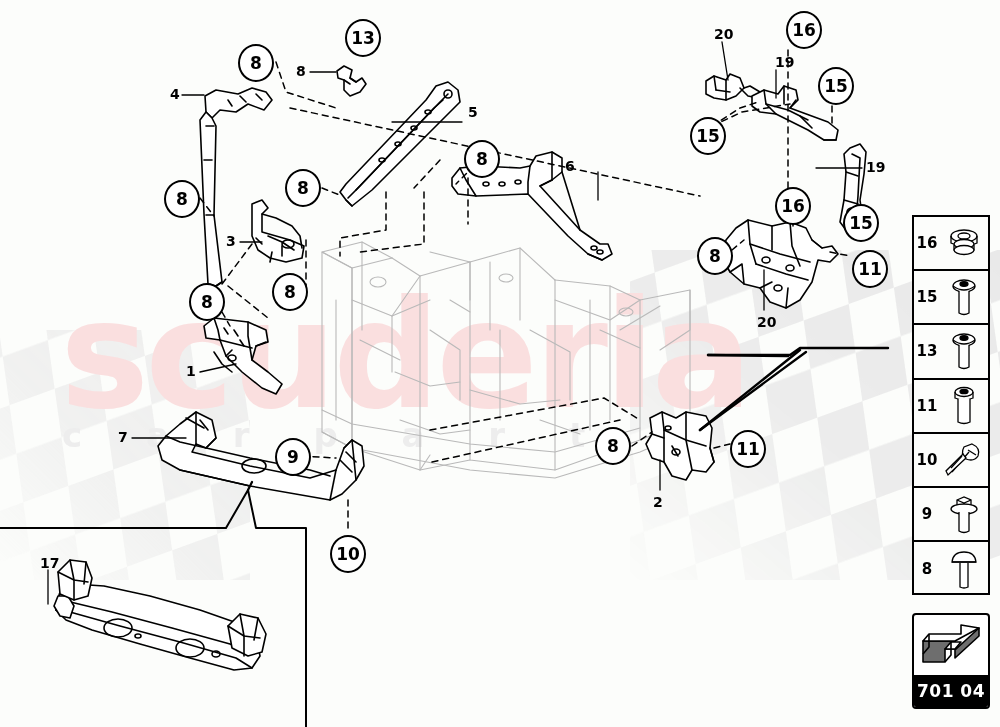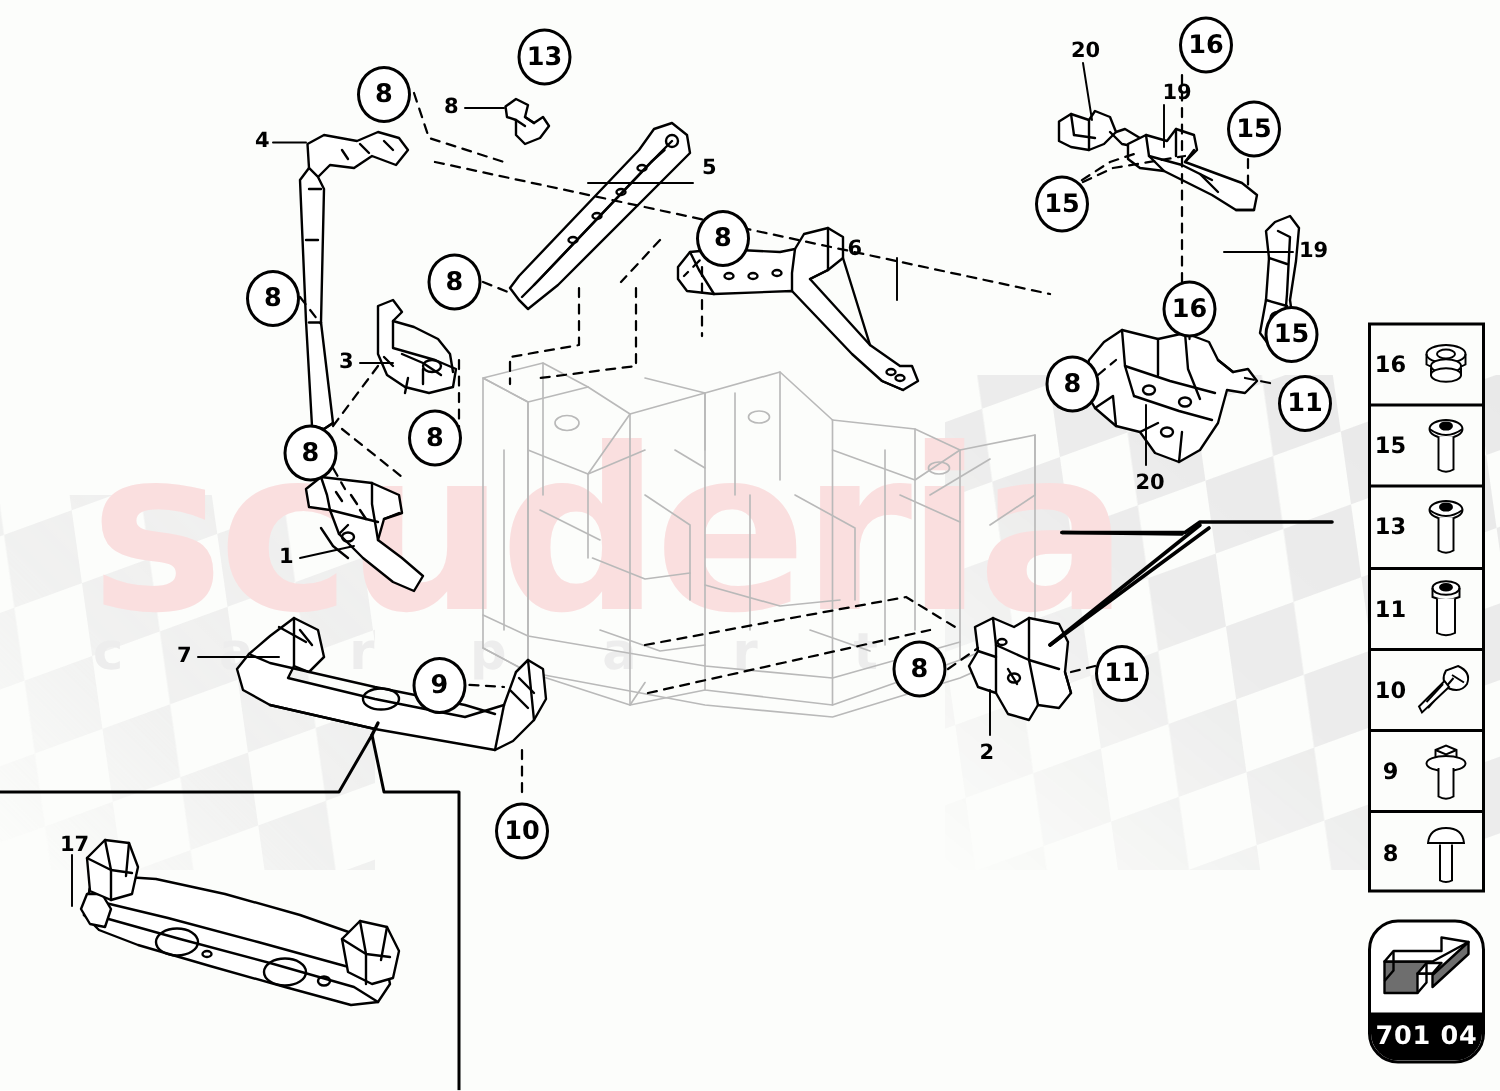--- a/index.html
+++ b/index.html
@@ -52,21 +52,21 @@
   }
   .lg-row:last-child{border-bottom:none;}
   .lg-num{
     width:26px;text-align:center;font-size:15px;font-weight:700;
     font-family:"DejaVu Sans",sans-serif;color:#000;flex:none;
   }
   .lg-ico{flex:1;display:flex;align-items:center;justify-content:center;}
   
   #stamp{
     position:absolute;left:912px;top:613px;width:78px;height:96px;
-    border:2px solid #000;border-radius:20px;background:#fff;
+    border:2px solid #000;border-radius:4px;background:#fff;
     overflow:hidden;box-sizing:border-box;z-index:7;
   }
   #stamp .arrow{height:60px;display:flex;align-items:center;justify-content:center;}
   #stamp .code{
     height:32px;background:#000;color:#fff;
     display:flex;align-items:center;justify-content:center;
     font-size:17px;font-weight:700;letter-spacing:.5px;
     font-family:"DejaVu Sans",sans-serif;
   }
 </style>

